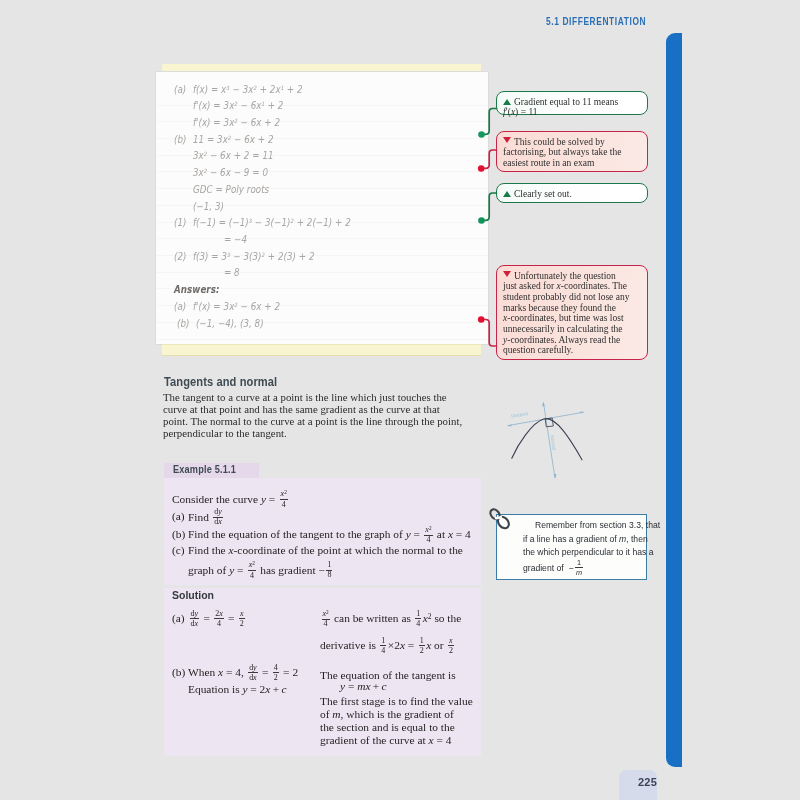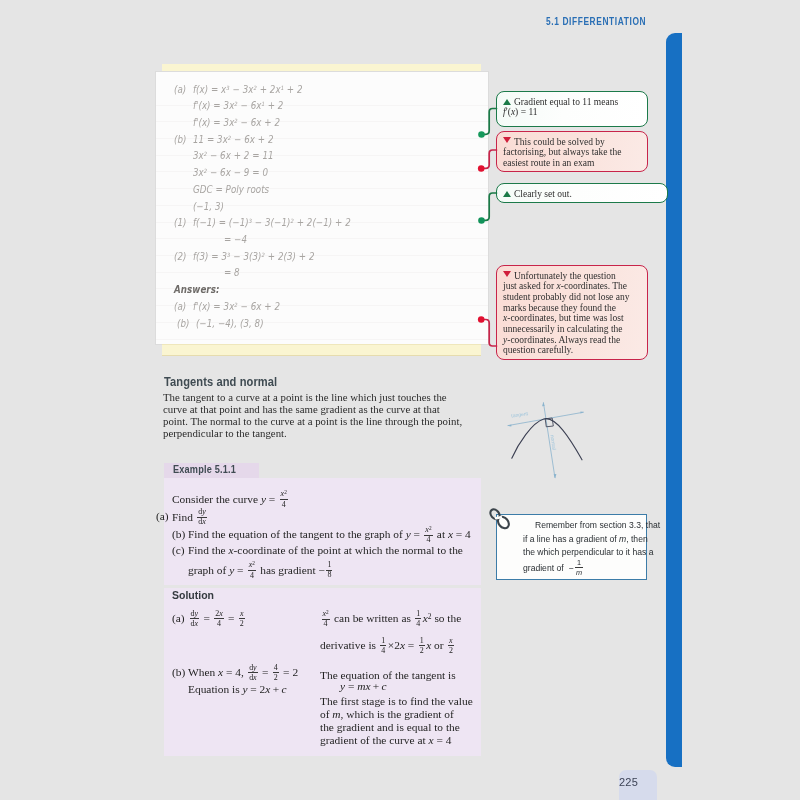--- a/index.html
+++ b/index.html
@@ -92,22 +92,22 @@
      box-sizing:border-box;border:1px solid #3c7ca8;background:#fdfdfc;}
   .hint-lines{position:absolute;left:6px;top:4px;width:145px;
      font-family:"Liberation Sans",sans-serif;font-size:8.6px;line-height:13.6px;
      color:#2a2f33;white-space:nowrap;margin-left:20px;}
   .hint-lines .it{font-style:italic;}
   .hint-lines .frac{font-size:0.85em;}
 
   
   .pagenum{position:absolute;left:619px;top:770px;width:38px;height:34px;
     background:#d6dbec;border-radius:7px 7px 0 0;}
-  .pagenum span{position:absolute;left:0;top:6px;width:38px;text-align:left;
-    font-family:"Liberation Sans",sans-serif;font-weight:normal;font-size:11px;
+  .pagenum span{position:absolute;left:0;top:6px;width:38px;text-align:right;
+    font-family:"Liberation Sans",sans-serif;font-weight:bold;font-size:11px;
     color:#3d4356;letter-spacing:0.2px;}
 </style>
 </head>
 <body>
 
 <div class="page">
 
   <div class="running-head">5.1 DIFFERENTIATION</div>
   <div class="blue-tab"></div>
 
@@ -146,23 +146,23 @@
           <div class="hand" style="top: 195.42px; left: 49.5px;"><span class="lbl"></span>= 8</div>
           <div class="hand" style="top: 212.14px; left: 18.5px; font-weight: bold; color: rgb(111, 108, 105);">Answers:</div>
           <div class="hand" style="top: 228.86px; left: 18.5px;"><span class="lbl">(a)</span>f'(x) = 3x<sup>2</sup> − 6x + 2</div>
           <div class="hand" style="top: 245.58px; left: 21.5px;"><span class="lbl">(b)</span>(−1, −4), (3, 8)</div>
         </div>
     </div>
     <div class="paper-bottom"></div>
   </div>
 
   <div class="annots">
-      <div class="callout good" style="left: 496px; top: 91px; width: 152px; height: 36px;"><span class="tri"></span><span>Gradient equal to 11 means</span><br><span><i>f</i>′(<i>x</i>) = 11</span></div>
+      <div class="callout good" style="left: 496px; top: 91px; width: 152px; height: 24px;"><span class="tri"></span><span>Gradient equal to 11 means</span><br><span><i>f</i>′(<i>x</i>) = 11</span></div>
       <div class="callout bad" style="left: 496px; top: 131px; width: 152px; height: 41px;"><span class="tri"></span><span>This could be solved by</span><br><span>factorising, but always take the</span><br><span>easiest route in an exam</span></div>
-      <div class="callout good" style="left: 496px; top: 183px; width: 172px; height: 20px;"><span class="tri"></span><span>Clearly set out.</span></div>
+      <div class="callout good" style="left: 496px; top: 183px; width: 152px; height: 20px;"><span class="tri"></span><span>Clearly set out.</span></div>
       <div class="callout bad" style="left: 496px; top: 265px; width: 152px; height: 95px;"><span class="tri"></span><span>Unfortunately the question</span><br><span>just asked for <i>x</i>-coordinates. The</span><br><span>student probably did not lose any</span><br><span>marks because they found the</span><br><span><i>x</i>-coordinates, but time was lost</span><br><span>unnecessarily in calculating the</span><br><span><i>y</i>-coordinates. Always read the</span><br><span>question carefully.</span></div>
     </div>
   <svg class="conn" width="30" height="300" viewBox="0 0 30 300" style="left:476px;top:90px;">
     <g fill="none" stroke-width="1.7" stroke-linecap="round" stroke-linejoin="round">
       <path stroke="#1a7a47" d="M20.5,18.5 H16.5 Q13.2,18.5 13.2,22 V40.5 Q13.2,44.3 9.8,44.3 H6.5"></path>
       <path stroke="#c8244a" d="M20.5,60 H16.5 Q13.2,60 13.2,63.5 V74.8 Q13.2,78.4 9.8,78.4 H6.5"></path>
       <path stroke="#1a7a47" d="M20.5,103 H16.5 Q13.2,103 13.2,106.5 V126.8 Q13.2,130.4 9.8,130.4 H6.5"></path>
       <path stroke="#c8244a" d="M6.5,229.5 H9.8 Q13.2,229.5 13.2,233 V252.5 Q13.2,256 16.5,256 H20.5"></path>
     </g>
     <g stroke="none">
@@ -217,35 +217,35 @@
       <div>perpendicular to the tangent.</div>
     </div>
 
   <div class="ex-tab">
       <span>Example 5.1.1</span>
     </div>
   <div class="ex-body"></div>
   <div class="sol-body"></div>
   <div class="mathlayer">
       <div class="mrow" style="left: 172px; top: 490.5px;">Consider the curve <span class="it">y</span> = <span class="frac"><span class="num"><span class="it">x</span><sup>2</sup></span><span class="den">4</span></span></div>
-      <div class="mrow" style="left: 156px; top: 508.5px;"><span class="lab">(a)</span>Find <span class="frac"><span class="num">d<span class="it">y</span></span><span class="den">d<span class="it">x</span></span></span></div>
+      <div class="mrow" style="left: 172px; top: 508.5px;"><span class="lab">(a)</span>Find <span class="frac"><span class="num">d<span class="it">y</span></span><span class="den">d<span class="it">x</span></span></span></div>
       <div class="mrow" style="left: 172px; top: 526px;"><span class="lab">(b)</span>Find the equation of the tangent to the graph of <span class="it">y</span> = <span class="frac"><span class="num"><span class="it">x</span><sup>2</sup></span><span class="den">4</span></span> at <span class="it">x</span> = 4</div>
       <div class="mrow" style="left: 172px; top: 543.5px;"><span class="lab">(c)</span>Find the <span class="it">x</span>-coordinate of the point at which the normal to the</div>
       <div class="mrow" style="left: 188px; top: 561.5px;">graph of <span class="it">y</span> = <span class="frac"><span class="num"><span class="it">x</span><sup>2</sup></span><span class="den">4</span></span> has gradient −<span class="frac"><span class="num">1</span><span class="den">8</span></span></div>
       <div class="mrow sans-bold" style="left: 172px; top: 589px;">Solution</div>
       <div class="mrow" style="left: 172px; top: 610px;"><span class="lab">(a)</span><span class="frac"><span class="num">d<span class="it">y</span></span><span class="den">d<span class="it">x</span></span></span> = <span class="frac"><span class="num">2<span class="it">x</span></span><span class="den">4</span></span> = <span class="frac"><span class="num"><span class="it">x</span></span><span class="den">2</span></span></div>
       <div class="mrow" style="left: 320px; top: 610px;"><span class="frac"><span class="num"><span class="it">x</span><sup>2</sup></span><span class="den">4</span></span> can be written as <span class="frac"><span class="num">1</span><span class="den">4</span></span><span class="it">x</span><sup>2</sup> so the</div>
       <div class="mrow" style="left: 320px; top: 637px;">derivative is <span class="frac"><span class="num">1</span><span class="den">4</span></span>×2<span class="it">x</span> = <span class="frac"><span class="num">1</span><span class="den">2</span></span><span class="it">x</span> or <span class="frac"><span class="num"><span class="it">x</span></span><span class="den">2</span></span></div>
       <div class="mrow" style="left: 172px; top: 664px;"><span class="lab">(b)</span>When <span class="it">x</span> = 4, <span class="frac"><span class="num">d<span class="it">y</span></span><span class="den">d<span class="it">x</span></span></span> = <span class="frac"><span class="num">4</span><span class="den">2</span></span> = 2</div>
       <div class="mrow" style="left: 188px; top: 683px;">Equation is <span class="it">y</span> = 2<span class="it">x</span> + <span class="it">c</span></div>
       <div class="mrow" style="left: 320px; top: 669px;">The equation of the tangent is</div>
       <div class="mrow" style="left: 340px; top: 680px;"><span class="it">y</span> = <span class="it">mx</span> + <span class="it">c</span></div>
       <div class="mrow" style="left: 320px; top: 695px;">The first stage is to find the value</div>
       <div class="mrow" style="left: 320px; top: 708px;">of <span class="it">m</span>, which is the gradient of</div>
-      <div class="mrow" style="left: 320px; top: 721px;">the gradient and is equal to the</div>
+      <div class="mrow" style="left: 320px; top: 721px;">the section and is equal to the</div>
       <div class="mrow" style="left: 320px; top: 733.5px;">gradient of the curve at <span class="it">x</span> = 4</div>
     </div>
 
   <div class="pagenum">
       <span>225</span>
     </div>
 
 </div>
 
 </body></html>

